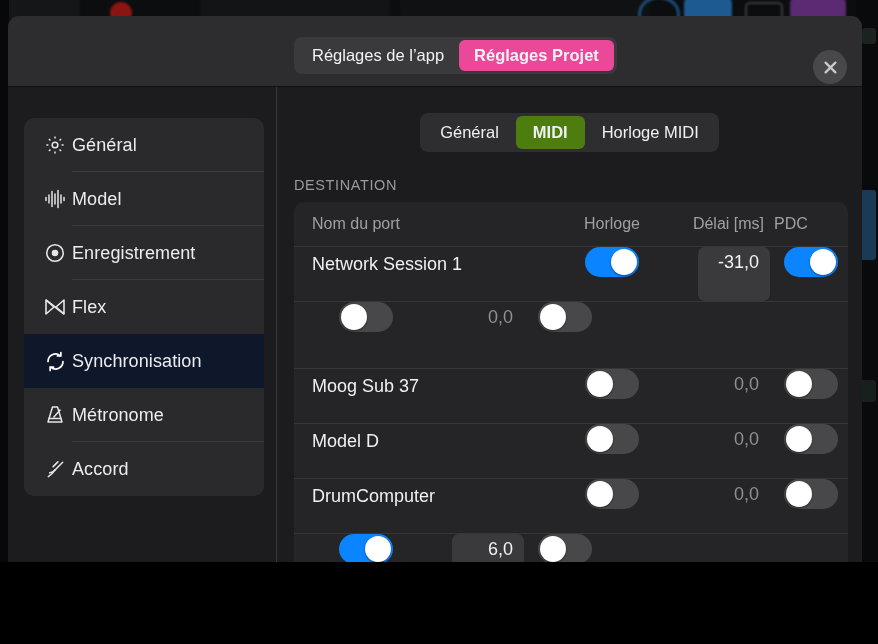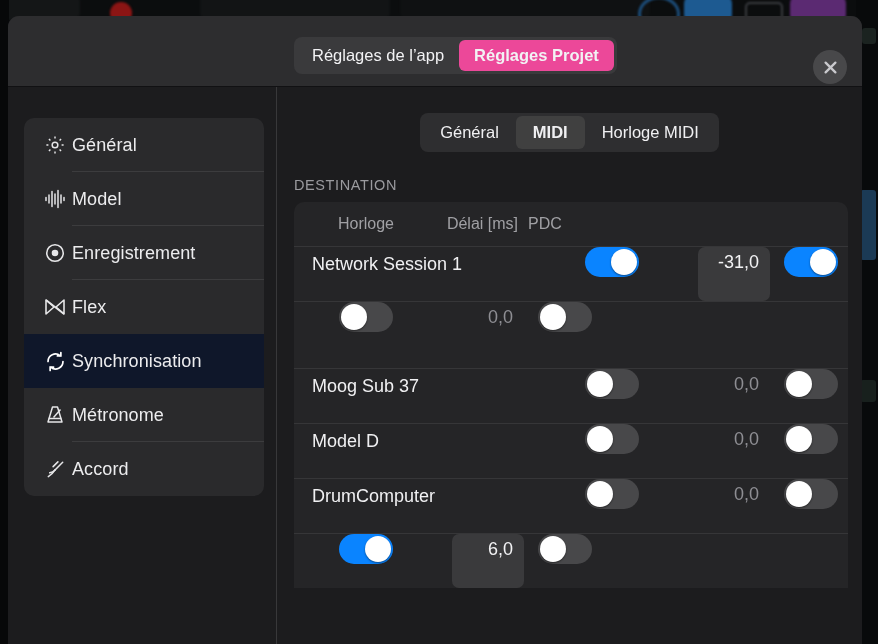--- a/index.html
+++ b/index.html
@@ -10,21 +10,21 @@
   body {
     width: 878px;
     height: 644px;
     overflow: hidden;
     font-family: "Liberation Sans", sans-serif;
     -webkit-font-smoothing: antialiased;
   }
   #root {
     position: relative;
     width: 878px;
-    height: 644px;
+    height: 562px;
     background: #050607;
     overflow: hidden;
   }
 
   
   .bg-app {
     position: absolute;
     inset: 0;
     background: #07090a;
   }
@@ -207,21 +207,21 @@
     display: flex;
     align-items: center;
     justify-content: center;
     font-size: 16.5px;
     color: #f0f0f2;
     border-radius: 6px;
     white-space: nowrap;
     cursor: default;
   }
   .seg-main .seg-btn.active {
-    background: #404040;
+    background: #4d7c0f;
     font-weight: bold;
   }
 
   .sect-title {
     margin: 25px 0 0 17px;
     font-size: 14.5px;
     letter-spacing: 0.6px;
     color: #9a9a9e;
   }
 
@@ -440,20 +440,21 @@
             <div class="seg-btn active">MIDI</div>
             <div class="seg-btn">Horloge MIDI</div>
           </div>
         </div>
 
         <div class="sect-title">DESTINATION</div>
 
         <div class="table">
 
           <div class="t-head">
+            <div class="c-name">Nom du port</div>
             <div class="c-clock">Horloge</div>
             <div class="c-delay">Délai [ms]</div>
             <div class="c-pdc">PDC</div>
           </div>
 
           <div class="t-row">
             <div class="c-name">Network Session 1</div>
             <div class="cellwrap-clock">
               <span class="toggle on">
                   <span class="knob"></span>

